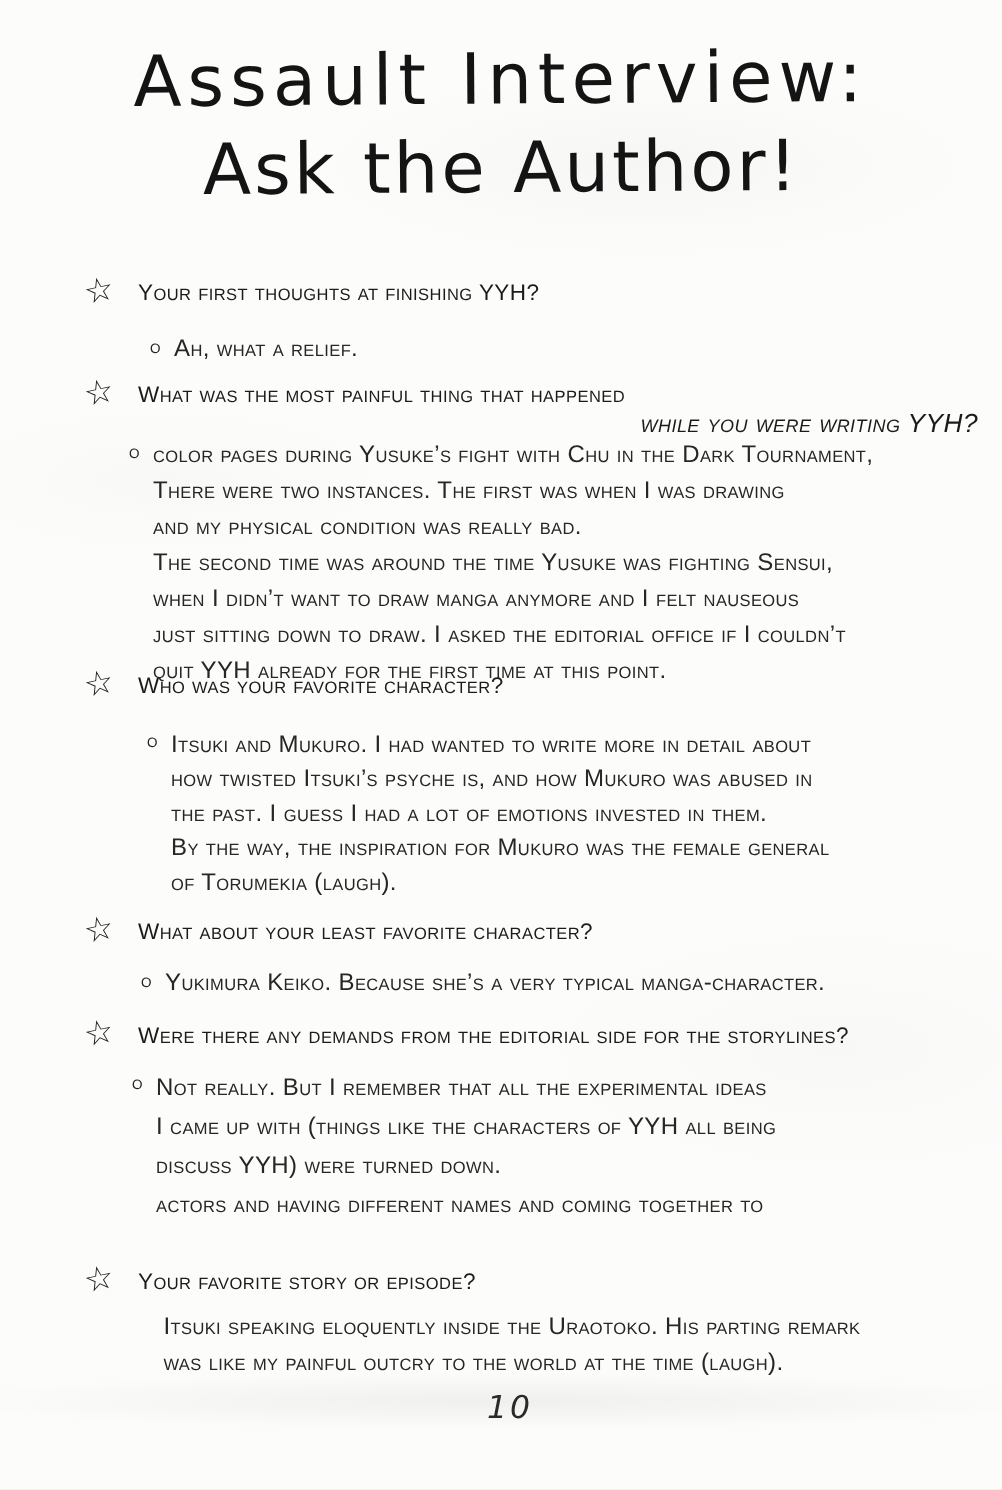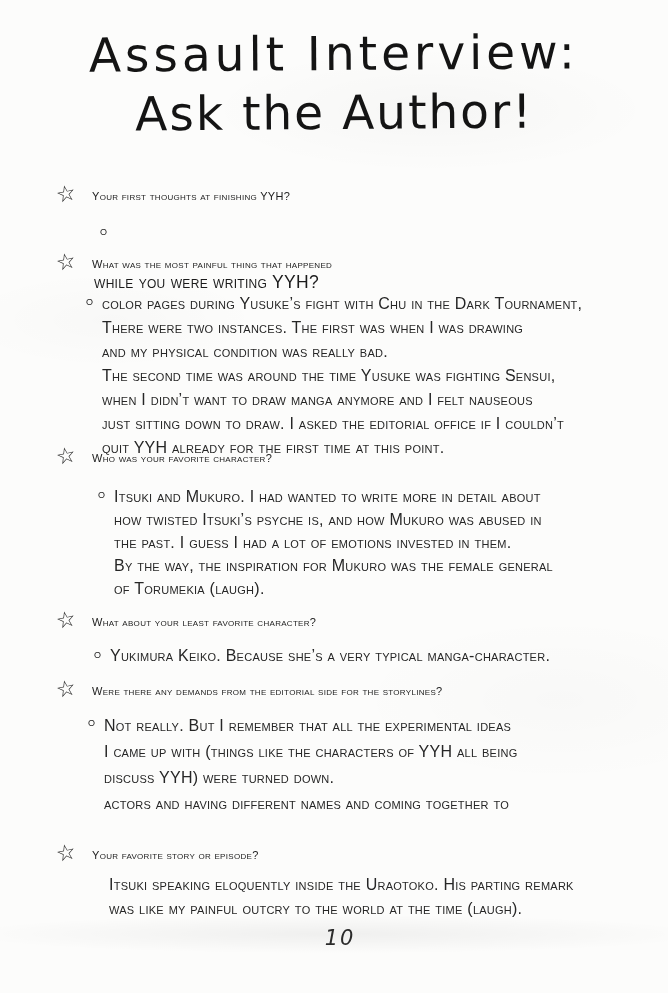--- a/index.html
+++ b/index.html
@@ -41,33 +41,34 @@
     font-size: 22px;
     line-height: 22px;
     color: #1b1b1b;
     transform: rotate(-12deg);
     position: relative; top: -3px;
     text-align: center;
   }
   .qt {
     margin-left: 12px;
     font-variant: small-caps;
-    font-size: 11px;
+    font-size: 15px;
     line-height: 20px;
     letter-spacing: 0.3px;
     color: #1b1b1b;
   }
   .qline2 {
     position: absolute;
     left: 94px; right: 16px;
-    text-align: left;
+    text-align: right;
     font-variant: small-caps;
     font-size: 17.5px;
     letter-spacing: 0.3px;
     color: #1b1b1b;
+    font-style: italic;
   }
   .a {
     position: absolute; left: 0; right: 0;
     display: flex; align-items: flex-start;
   }
   .dot {
     flex: 0 0 auto;
     width: 16px;
     font-size: 12.5px;
     line-height: 16px;
@@ -101,20 +102,23 @@
     <div class="t1">Assault Interview:</div>
     <div class="t2">Ask the Author!</div>
   </div>
 
   <div class="q" style="top:186px">
     <span class="star">☆</span>
     <span class="qt">Your first thoughts at finishing YYH?</span>
   </div>
   <div class="a" style="top:222px; padding-left:100px">
     <span class="dot">o</span>
+    <div class="at" style="line-height:22px">
+      <div>Ah, what a relief.</div>
+    </div>
   </div>
 
   <div class="q" style="top:254px">
     <span class="star">☆</span>
     <span class="qt">What was the most painful thing that happened</span>
   </div>
   <div class="qline2" style="top:272px">while you were writing YYH?</div>
   <div class="a" style="top:292px; padding-left:86px">
     <span class="dot">o</span>
     <div class="at" style="line-height:24px">

